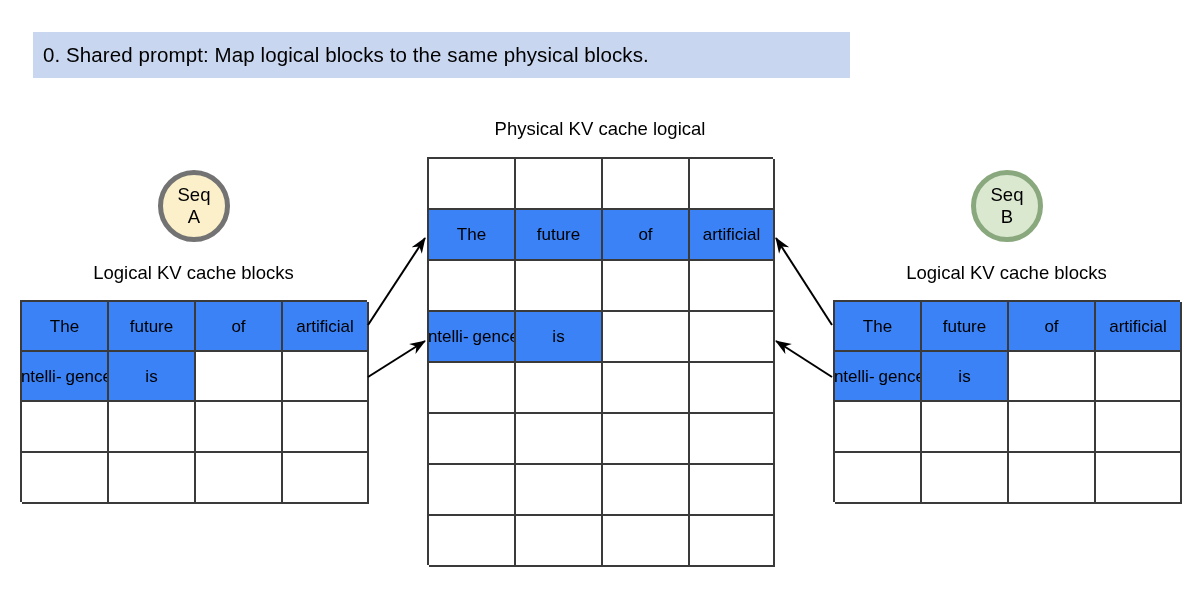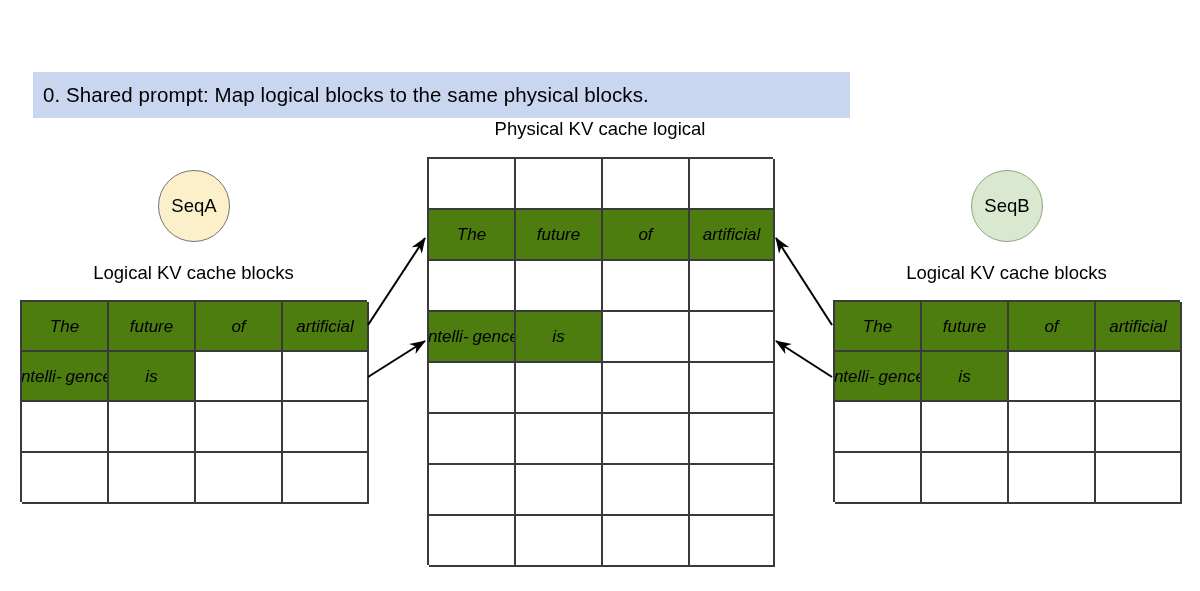--- a/index.html
+++ b/index.html
@@ -19,21 +19,20 @@
   
   #banner {
     position: absolute;
     left: 33px;
     top: 32px;
     width: 817px;
     height: 46px;
     background: #c9d6f0;
     display: flex;
     align-items: center;
-    margin-top: 40px;
   }
   #banner-text {
     padding-left: 10px;
     font-size: 20.5px;
     letter-spacing: 0.1px;
     white-space: nowrap;
   }
 
   
   .heading {
@@ -45,23 +44,24 @@
   #physical-title { left: 427px; top: 118px; width: 346px; }
   #logical-title-a { left: 20px; top: 262px; width: 347px; }
   #logical-title-b { left: 833px; top: 262px; width: 347px; }
 
   
   .seq-circle {
     position: absolute;
     width: 72px;
     height: 72px;
     border-radius: 50%;
-    border: 1px solid #737373;
+    border: 5px solid #737373;
     box-sizing: border-box;
     display: flex;
+    flex-direction: column;
     align-items: center;
     justify-content: center;
     font-size: 18.5px;
     line-height: 22px;
   }
   #seq-a { left: 158px; top: 170px; background: #fbf0ca; }
   #seq-b { left: 971px; top: 170px; background: #dae8d0; border-color: #8aa87d; }
 
   
   .grid {
@@ -77,21 +77,21 @@
     border-bottom: 2px solid #3a3a3a;
     background: #ffffff;
     display: flex;
     align-items: center;
     justify-content: center;
     text-align: center;
     font-size: 17px;
     line-height: 19px;
     overflow: hidden;
   }
-  .grid .cell.filled { background: #4d7c0f; font-style: italic; }
+  .grid .cell.filled { background: #3b82f6; }
   .cell span { display: block; padding: 0 2px; }
 
   
   .logical-grid {
     grid-template-columns: 87px 87px 87px 86px;
     grid-template-rows: 50px 50px 51px 51px;
     width: 347px;
     height: 202px;
   }
   #logical-grid-a { left: 20px; top: 300px; }

